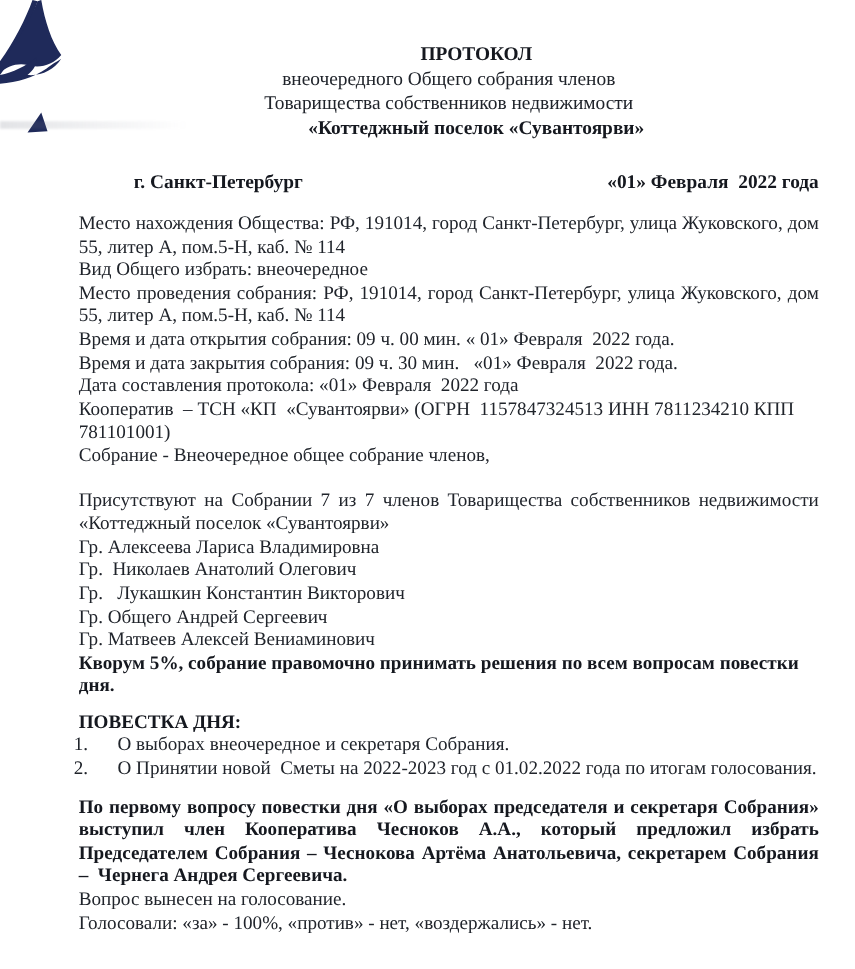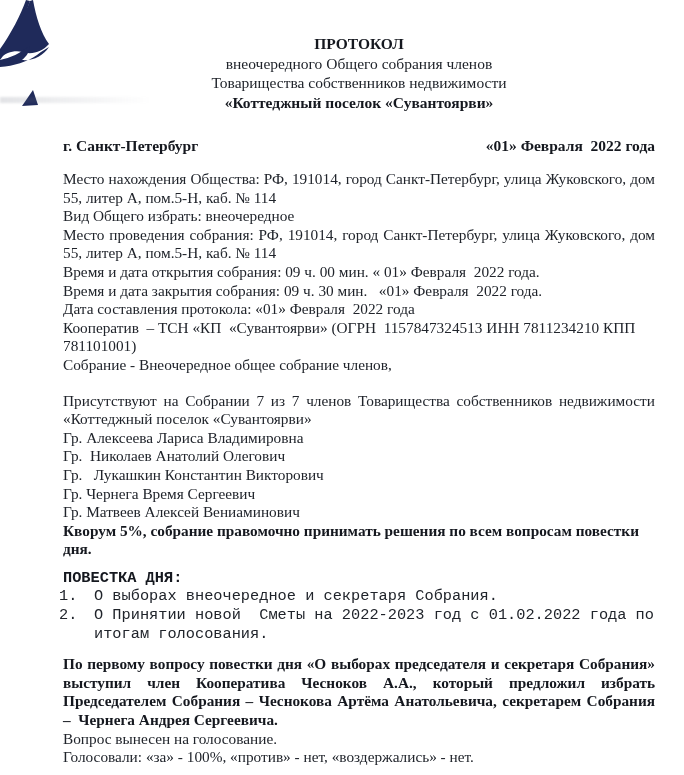--- a/index.html
+++ b/index.html
@@ -34,34 +34,34 @@
     right: 29px;
     top: 0;
   }
   .doc p { margin: 0; }
   .header {
     padding-top: 34px;
     text-align: center;
     font-size: 15.5px;
     line-height: 19.5px;
   }
-  .bold { font-weight: bold; color: #15181f; }
+  .bold { font-weight: bold; color: #15181f; margin-left: 44px; }
   .dateline {
     margin-top: 24px;
     display: flex;
     justify-content: space-between;
     font-size: 15.5px;
     line-height: 19px;
     align-items: flex-end;
   }
   .body-text { font-size: 15.3px; line-height: 18.6px; }
   .justify { text-align: justify; }
   .info { margin-top: 15px; }
   .attendees { margin-top: 17px; }
-  .agenda { margin-top: 10px; font-family: Liberation Mono, monospace; }
+  .agenda { margin-top: 10px; }
   .agenda-item { display: flex; }
   .agenda-item .num {
     flex: 0 0 35px;
     margin-left: -4px;
   }
   .agenda-item .txt { flex: 1; }
   .question { margin-top: 12px; }
 </style>
 </head>
 <body>
@@ -104,21 +104,21 @@
       <p>Дата составления протокола: «01» Февраля&nbsp; 2022 года</p>
       <p>Кооператив&nbsp; – ТСН «КП&nbsp; «Сувантоярви» (ОГРН&nbsp; 1157847324513 ИНН 7811234210 КПП 781101001)</p>
       <p>Собрание - Внеочередное общее собрание членов,</p>
     </div>
 
     <div class="attendees body-text">
       <p class="justify">Присутствуют на Собрании 7 из 7 членов Товарищества собственников недвижимости «Коттеджный поселок «Сувантоярви»</p>
       <p>Гр. Алексеева Лариса Владимировна</p>
       <p>Гр.&nbsp; Николаев Анатолий Олегович</p>
       <p>Гр.&nbsp;&nbsp; Лукашкин Константин Викторович</p>
-      <p>Гр. Чернега Время Сергеевич</p>
+      <p>Гр. Общего Андрей Сергеевич</p>
       <p>Гр. Матвеев Алексей Вениаминович</p>
       <p class="bold">Кворум 5%, собрание правомочно принимать решения по всем вопросам повестки дня.</p>
     </div>
 
     <div class="agenda body-text">
       <p class="bold">ПОВЕСТКА ДНЯ:</p>
       <div class="agenda-item">
         <span class="num">1.</span>
         <span class="txt">О выборах внеочередное и секретаря Собрания.</span>
       </div>

